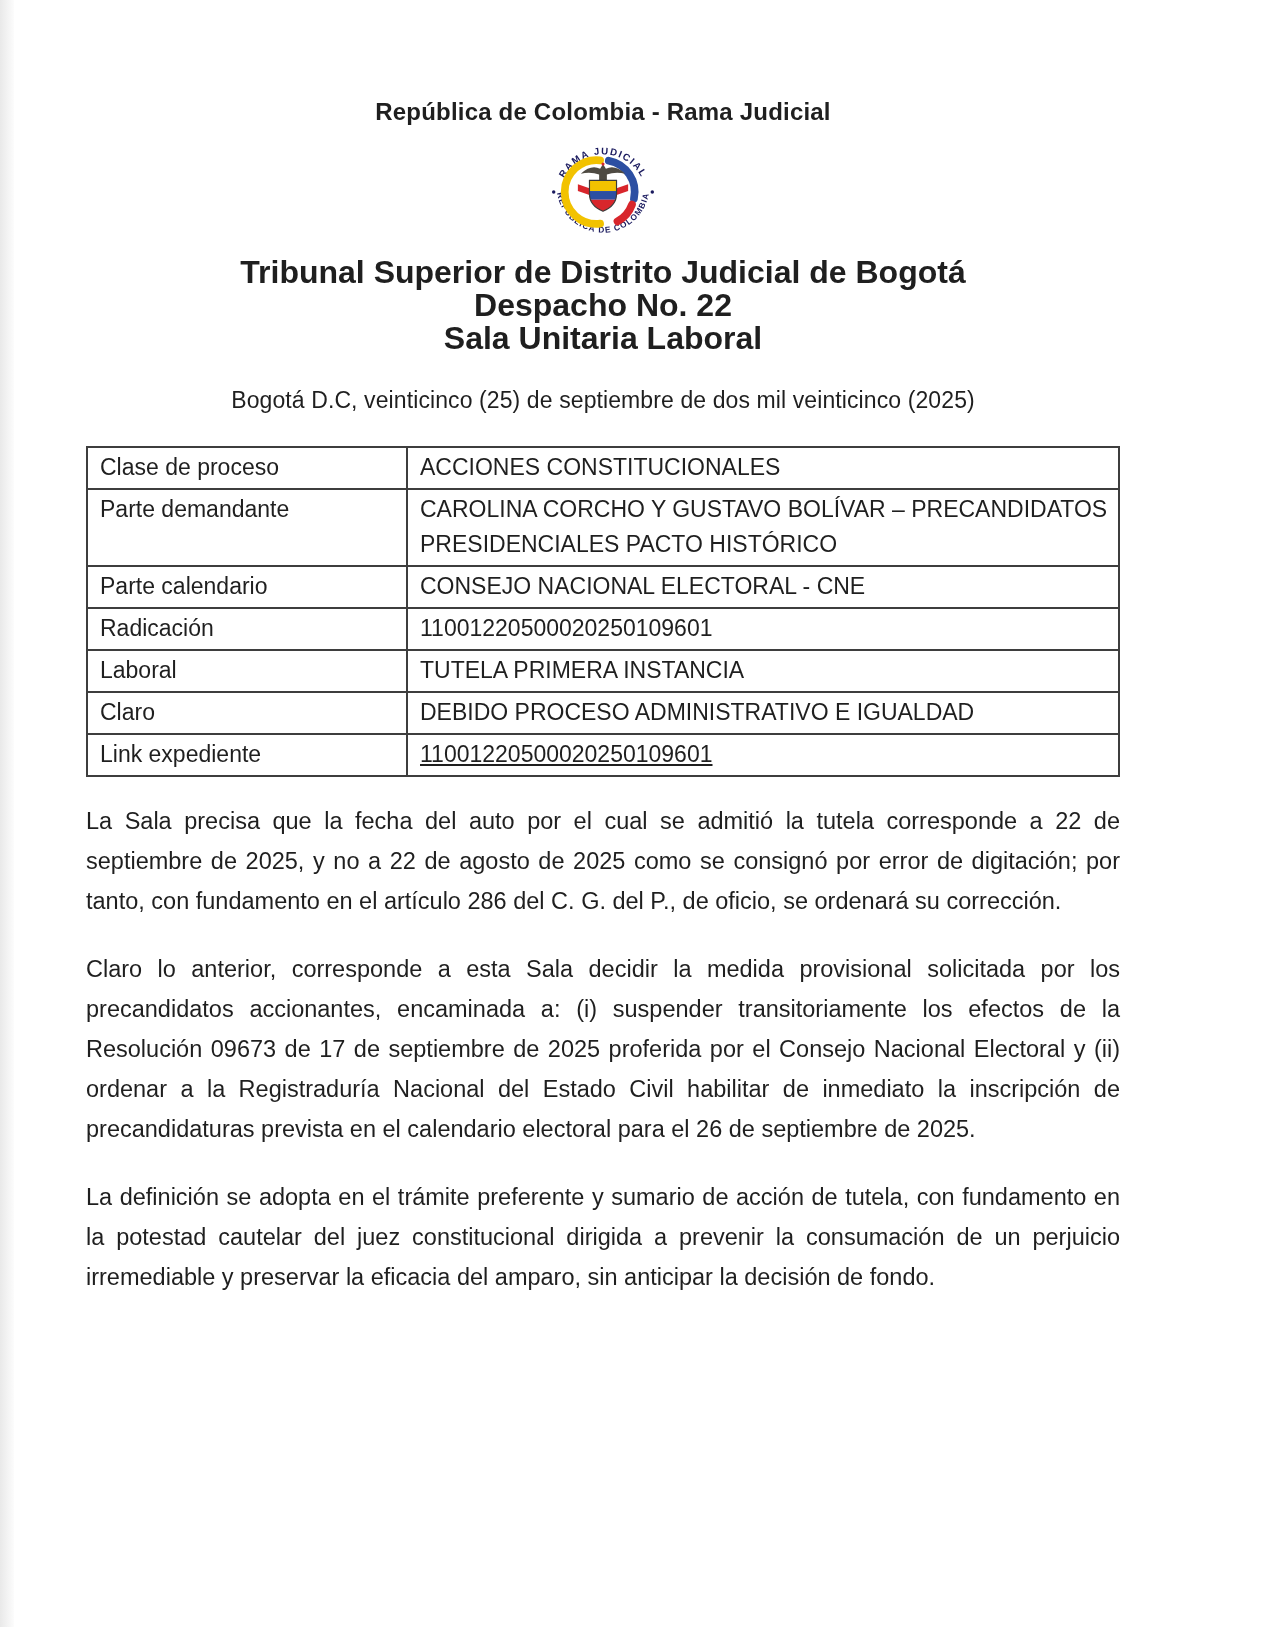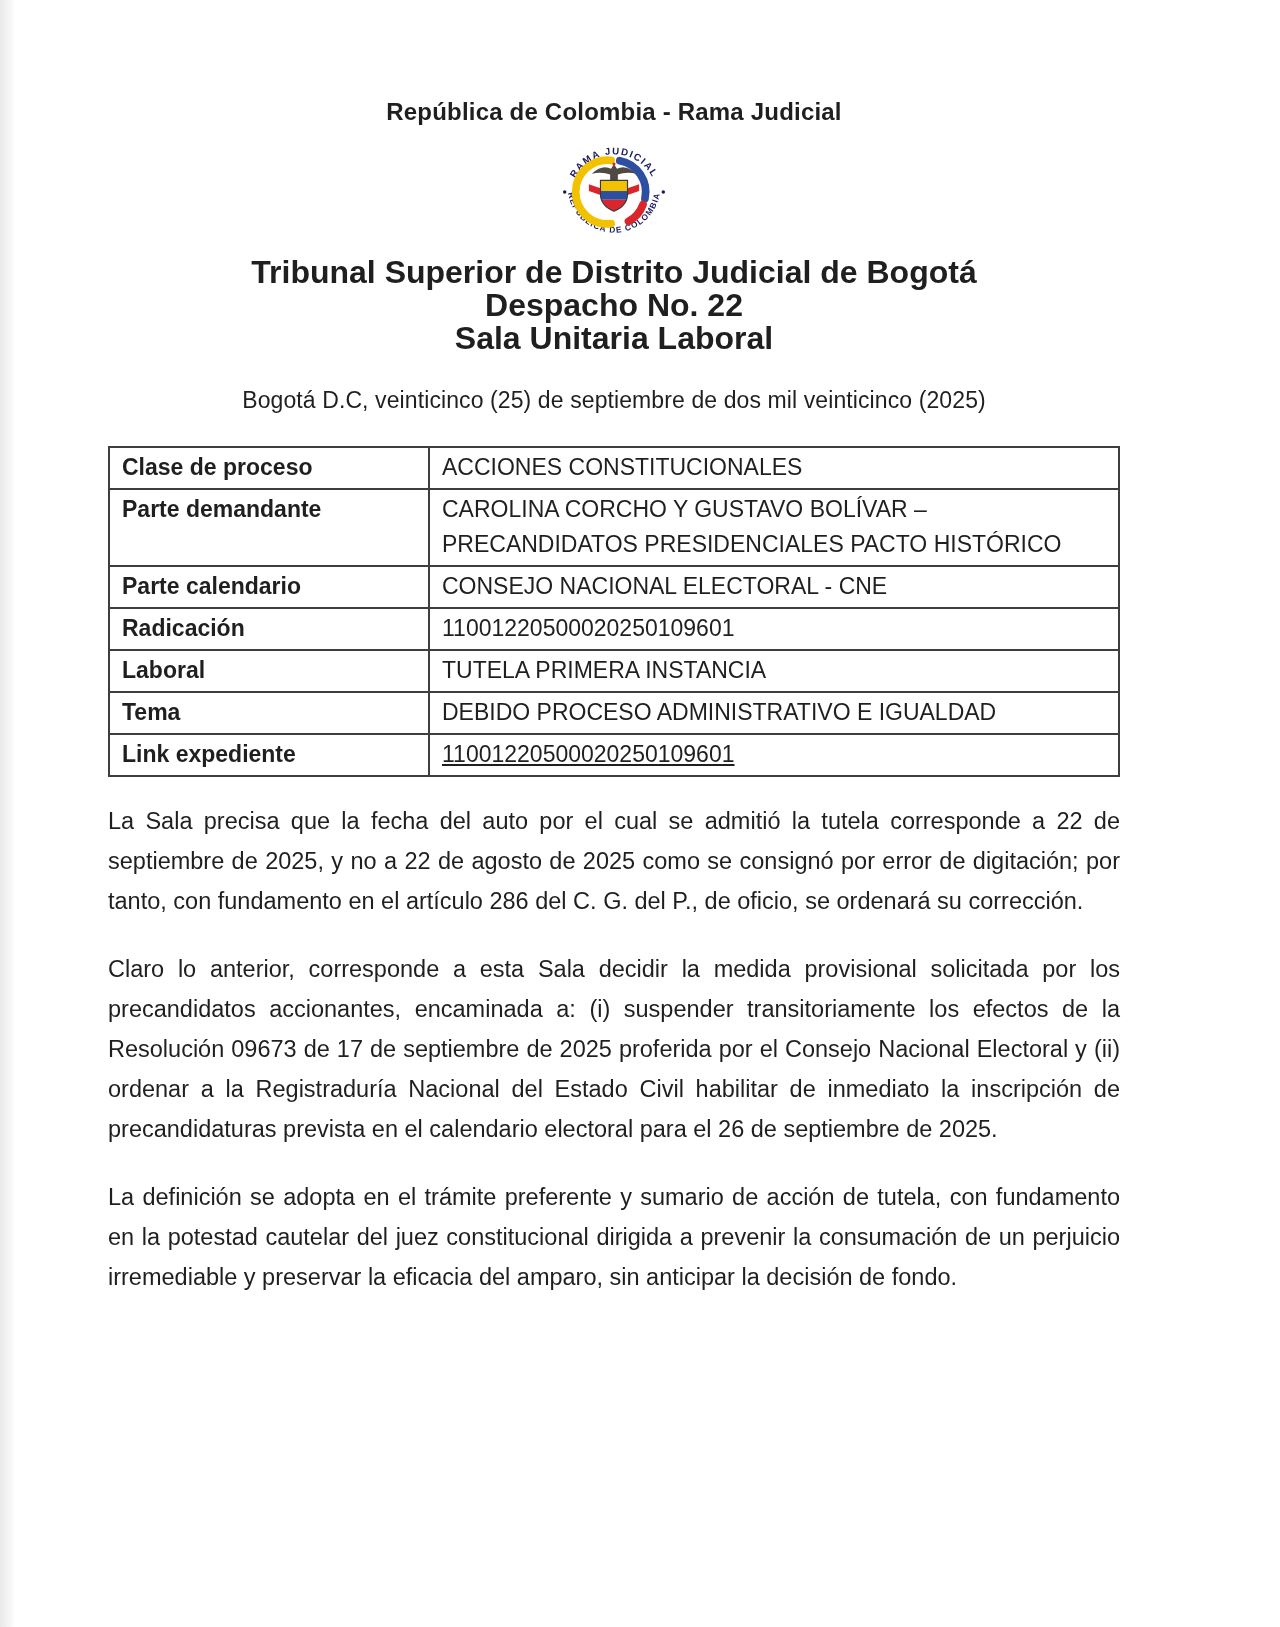--- a/index.html
+++ b/index.html
@@ -13,21 +13,21 @@
     overflow: hidden;
     box-sizing: border-box;
   }
   .left-edge {
     position: absolute; left: 0; top: 0;
     width: 14px; height: 100%;
     background: linear-gradient(to right, #e9e9e9, #fcfcfc);
   }
   .content {
     box-sizing: border-box;
-    padding: 98px 160px 0 108px;
+    padding: 98px 160px 0 86px;
   }
   header { text-align: center; }
   .doc-title {
     font-size: 24px; font-weight: bold;
     margin: 0 0 8px 0; letter-spacing: 0.2px;
   }
   .seal-wrap { width: 118px; height: 116px; margin: 0 auto 6px auto; }
   .court-line {
     font-size: 32px; font-weight: bold; line-height: 33px;
   }
@@ -44,21 +44,21 @@
     table-layout: fixed;
   }
   table.case-table td {
     border: 2px solid #3e3e3e;
     font-size: 23px;
     line-height: 35px;
     padding: 2px 10px 3px 12px;
     vertical-align: top;
     word-wrap: break-word;
   }
-  td.cell-label { width: 296px; font-weight: bold; }
+  td.cell-label { width: 296px; font-weight: normal; }
   td.cell-value { }
   td.cell-value.link-value { text-decoration: underline; cursor: pointer; }
   .body-par {
     font-size: 23.5px;
     line-height: 40px;
     text-align: justify;
     margin: 28px 0 0 0;
   }
   .body-par.first { margin-top: 24px; }
 </style>
@@ -135,21 +135,21 @@
         </tr>
         <tr>
           <td class="cell-label">Radicación</td>
           <td class="cell-value">11001220500020250109601</td>
         </tr>
         <tr>
           <td class="cell-label">Laboral</td>
           <td class="cell-value">TUTELA PRIMERA INSTANCIA</td>
         </tr>
         <tr>
-          <td class="cell-label">Tema</td>
+          <td class="cell-label">Claro</td>
           <td class="cell-value">DEBIDO PROCESO ADMINISTRATIVO E IGUALDAD</td>
         </tr>
         <tr>
           <td class="cell-label">Link expediente</td>
           <td class="cell-value link-value">11001220500020250109601</td>
         </tr>
       </tbody>
     </table>
 
     <p class="body-par first">La Sala precisa que la fecha del auto por el cual se admitió la tutela corresponde a 22 de septiembre de 2025, y no a 22 de agosto de 2025 como se consignó por error de digitación; por tanto, con fundamento en el artículo 286 del C. G. del P., de oficio, se ordenará su corrección.</p>

